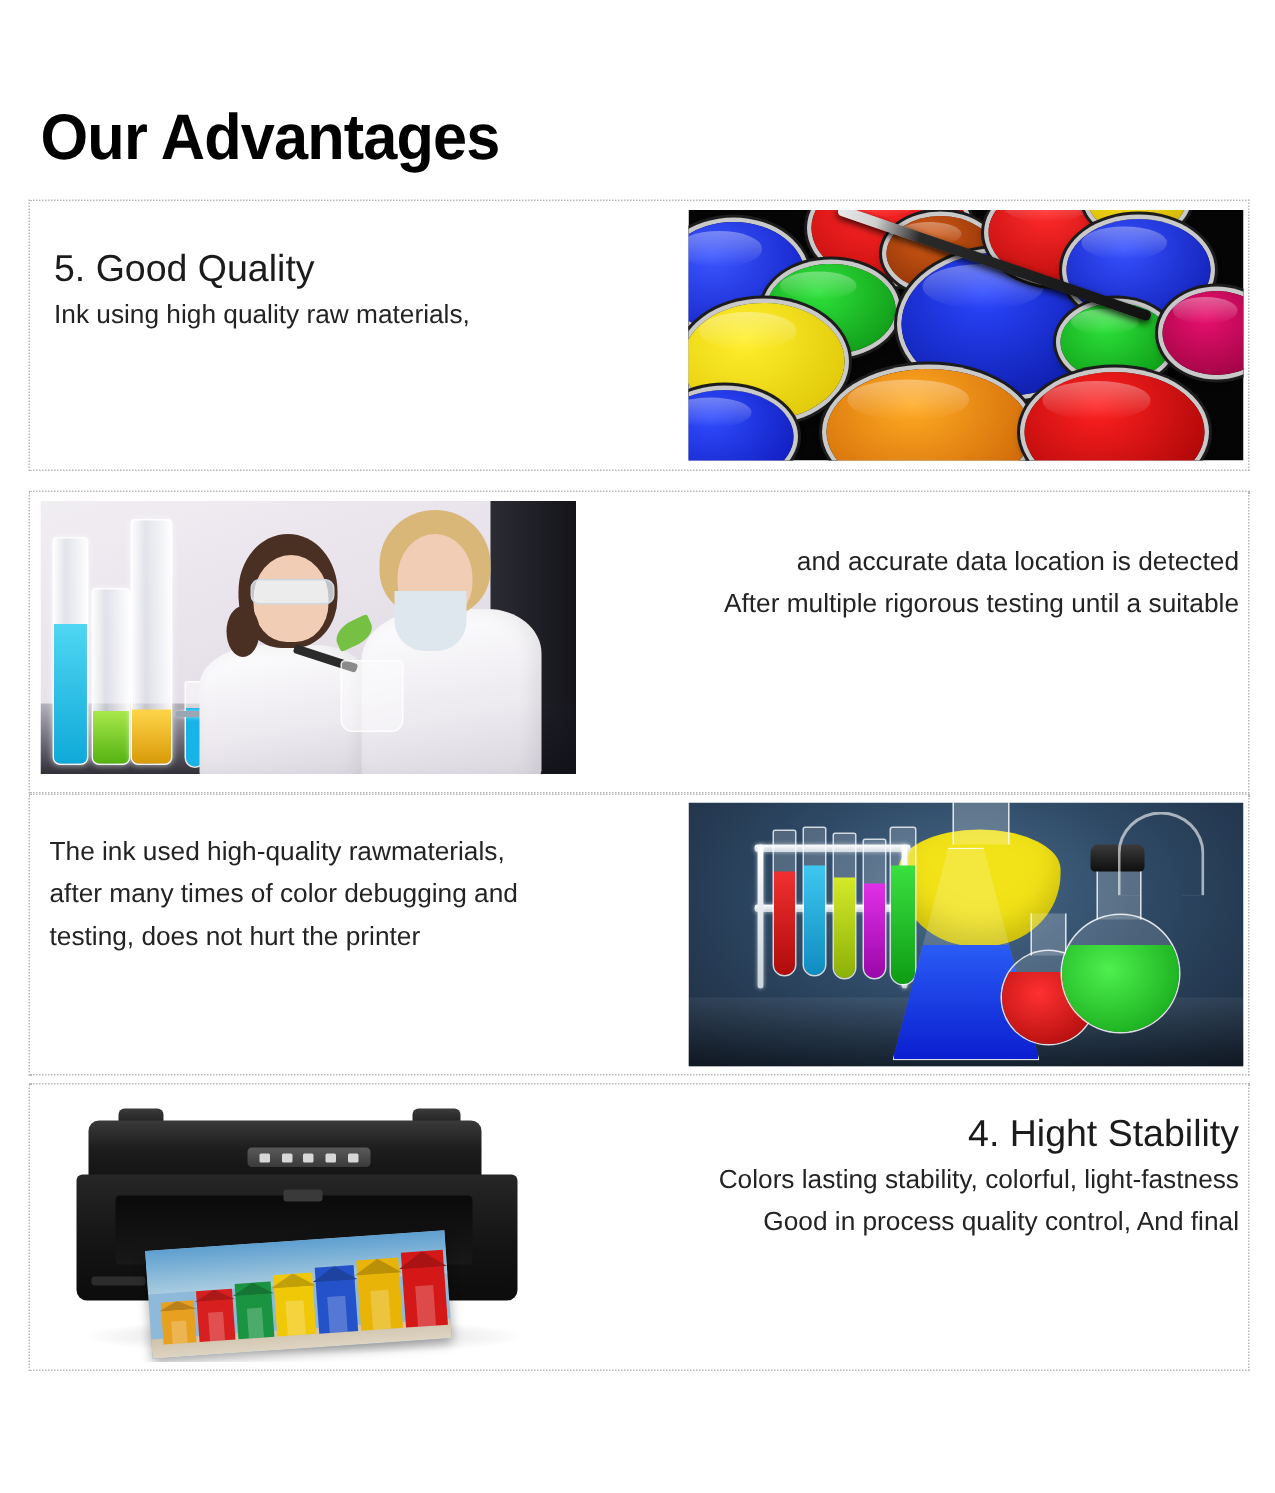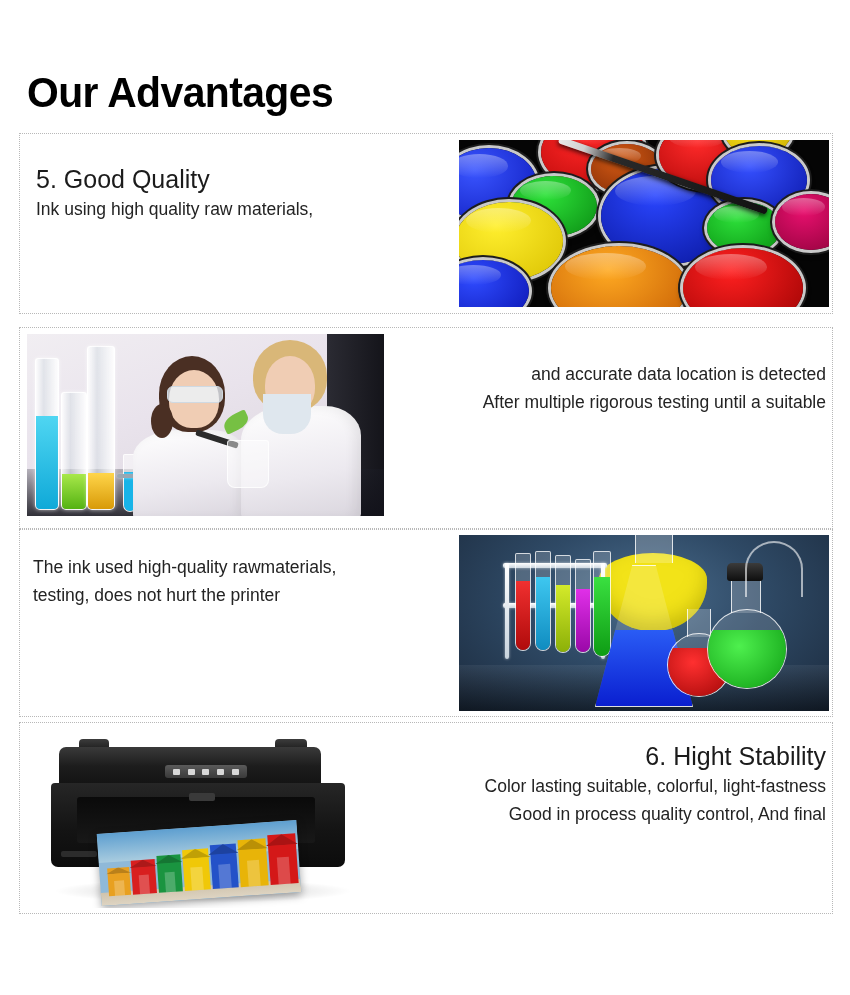--- a/index.html
+++ b/index.html
@@ -378,20 +378,21 @@
       <div>and accurate data location is detected</div>
       <div>After multiple rigorous testing until a suitable</div>
     </div>
   </div>
 
   <div class="adv-box" id="box-3"></div>
 
   <div class="txt align-left" id="txt-3">
     <div class="adv-body">
       <div>The ink used high-quality rawmaterials,</div>
+      <div>after many times of color debugging and</div>
       <div>testing, does not hurt the printer</div>
     </div>
   </div>
 
   <div class="imgwrap" id="img-3">
     <div class="img-inner glass-bg">
       <div class="glass-floor"></div>
 
       <div class="big-yellow-bowl" style="left:140px; top:18px; width:108px; height:78px;"></div>
       <div style="position:absolute; left:176px; top:-6px; width:36px; height:34px; background:rgba(255,255,255,.22); border-left:1.5px solid rgba(255,255,255,.8); border-right:1.5px solid rgba(255,255,255,.8);"></div>
@@ -488,20 +489,20 @@
           </div>
         <div class="hut" style="left:85%; width:14%; height:70%; background:#d41818;">
             <div class="roof"></div>
             <div class="door"></div>
           </div>
       </div>
     </div>
   </div>
 
   <div class="txt align-right" id="txt-4">
-    <div class="adv-head">6. Hight Stability</div>
+    <div class="adv-head">4. Hight Stability</div>
     <div class="adv-body">
-      <div>Color lasting suitable, colorful, light-fastness</div>
+      <div>Colors lasting stability, colorful, light-fastness</div>
       <div>Good in process quality control, And final</div>
     </div>
   </div>
 
 </div>
 
 </body></html>

